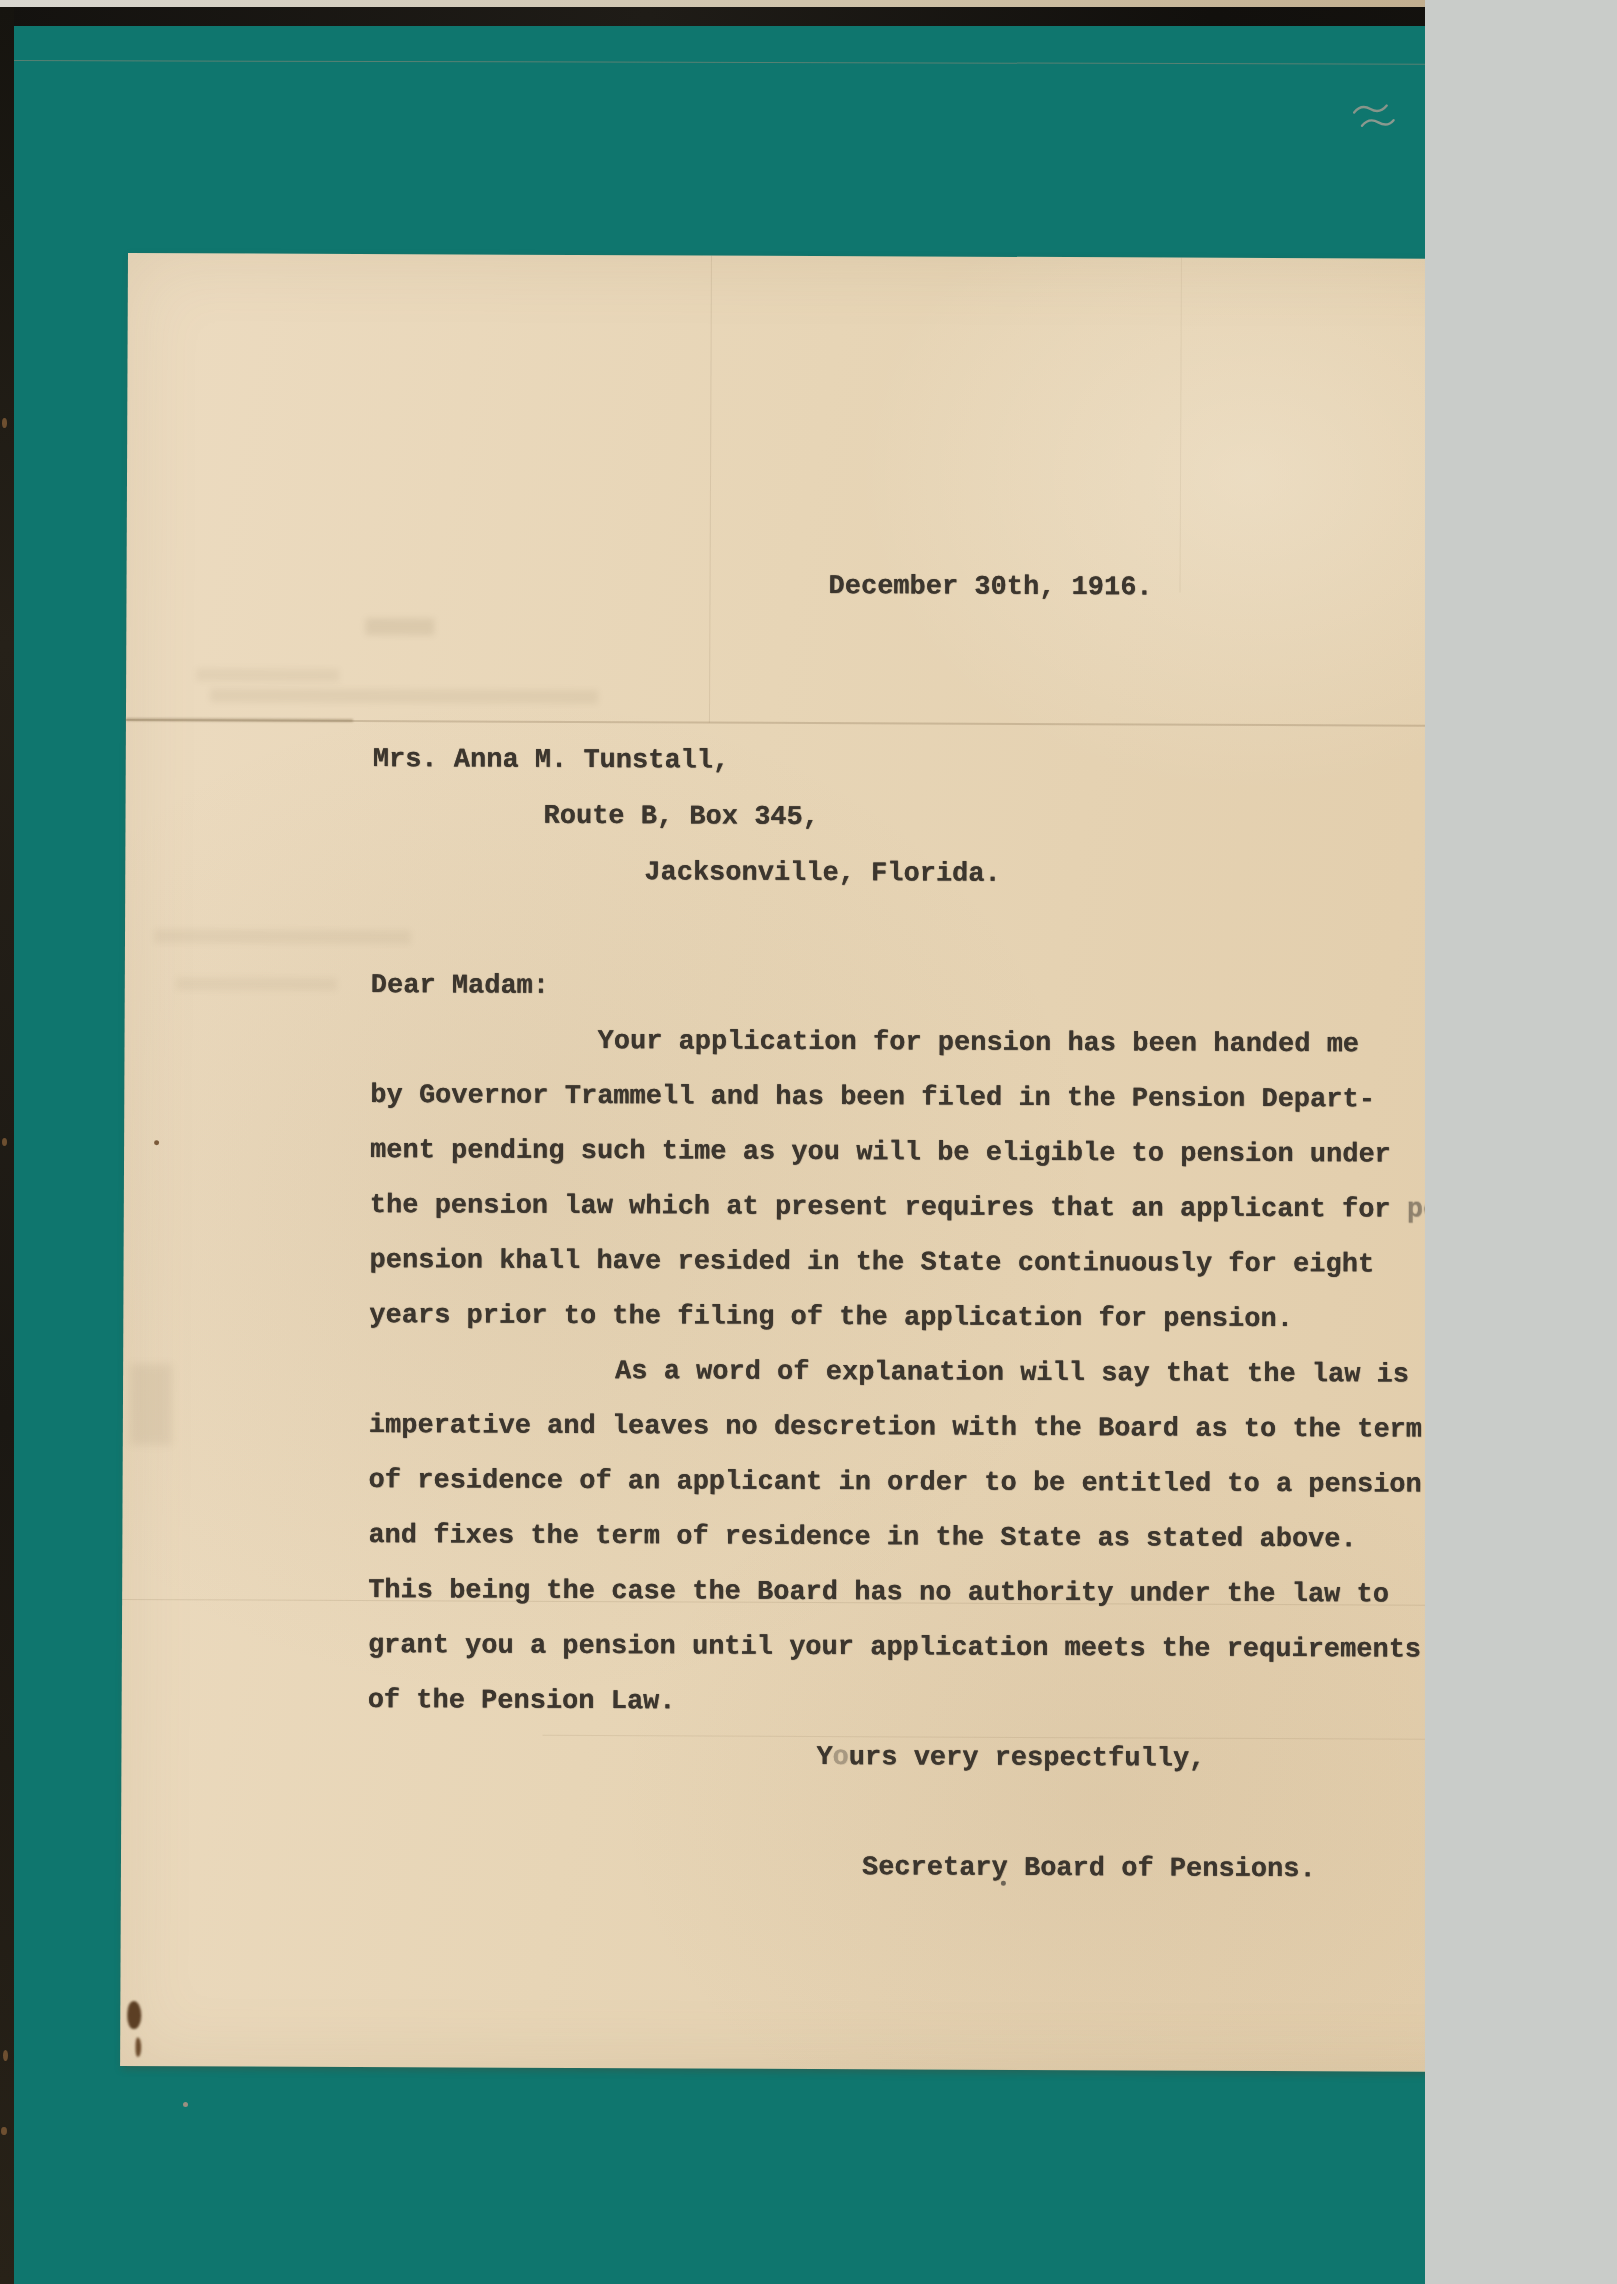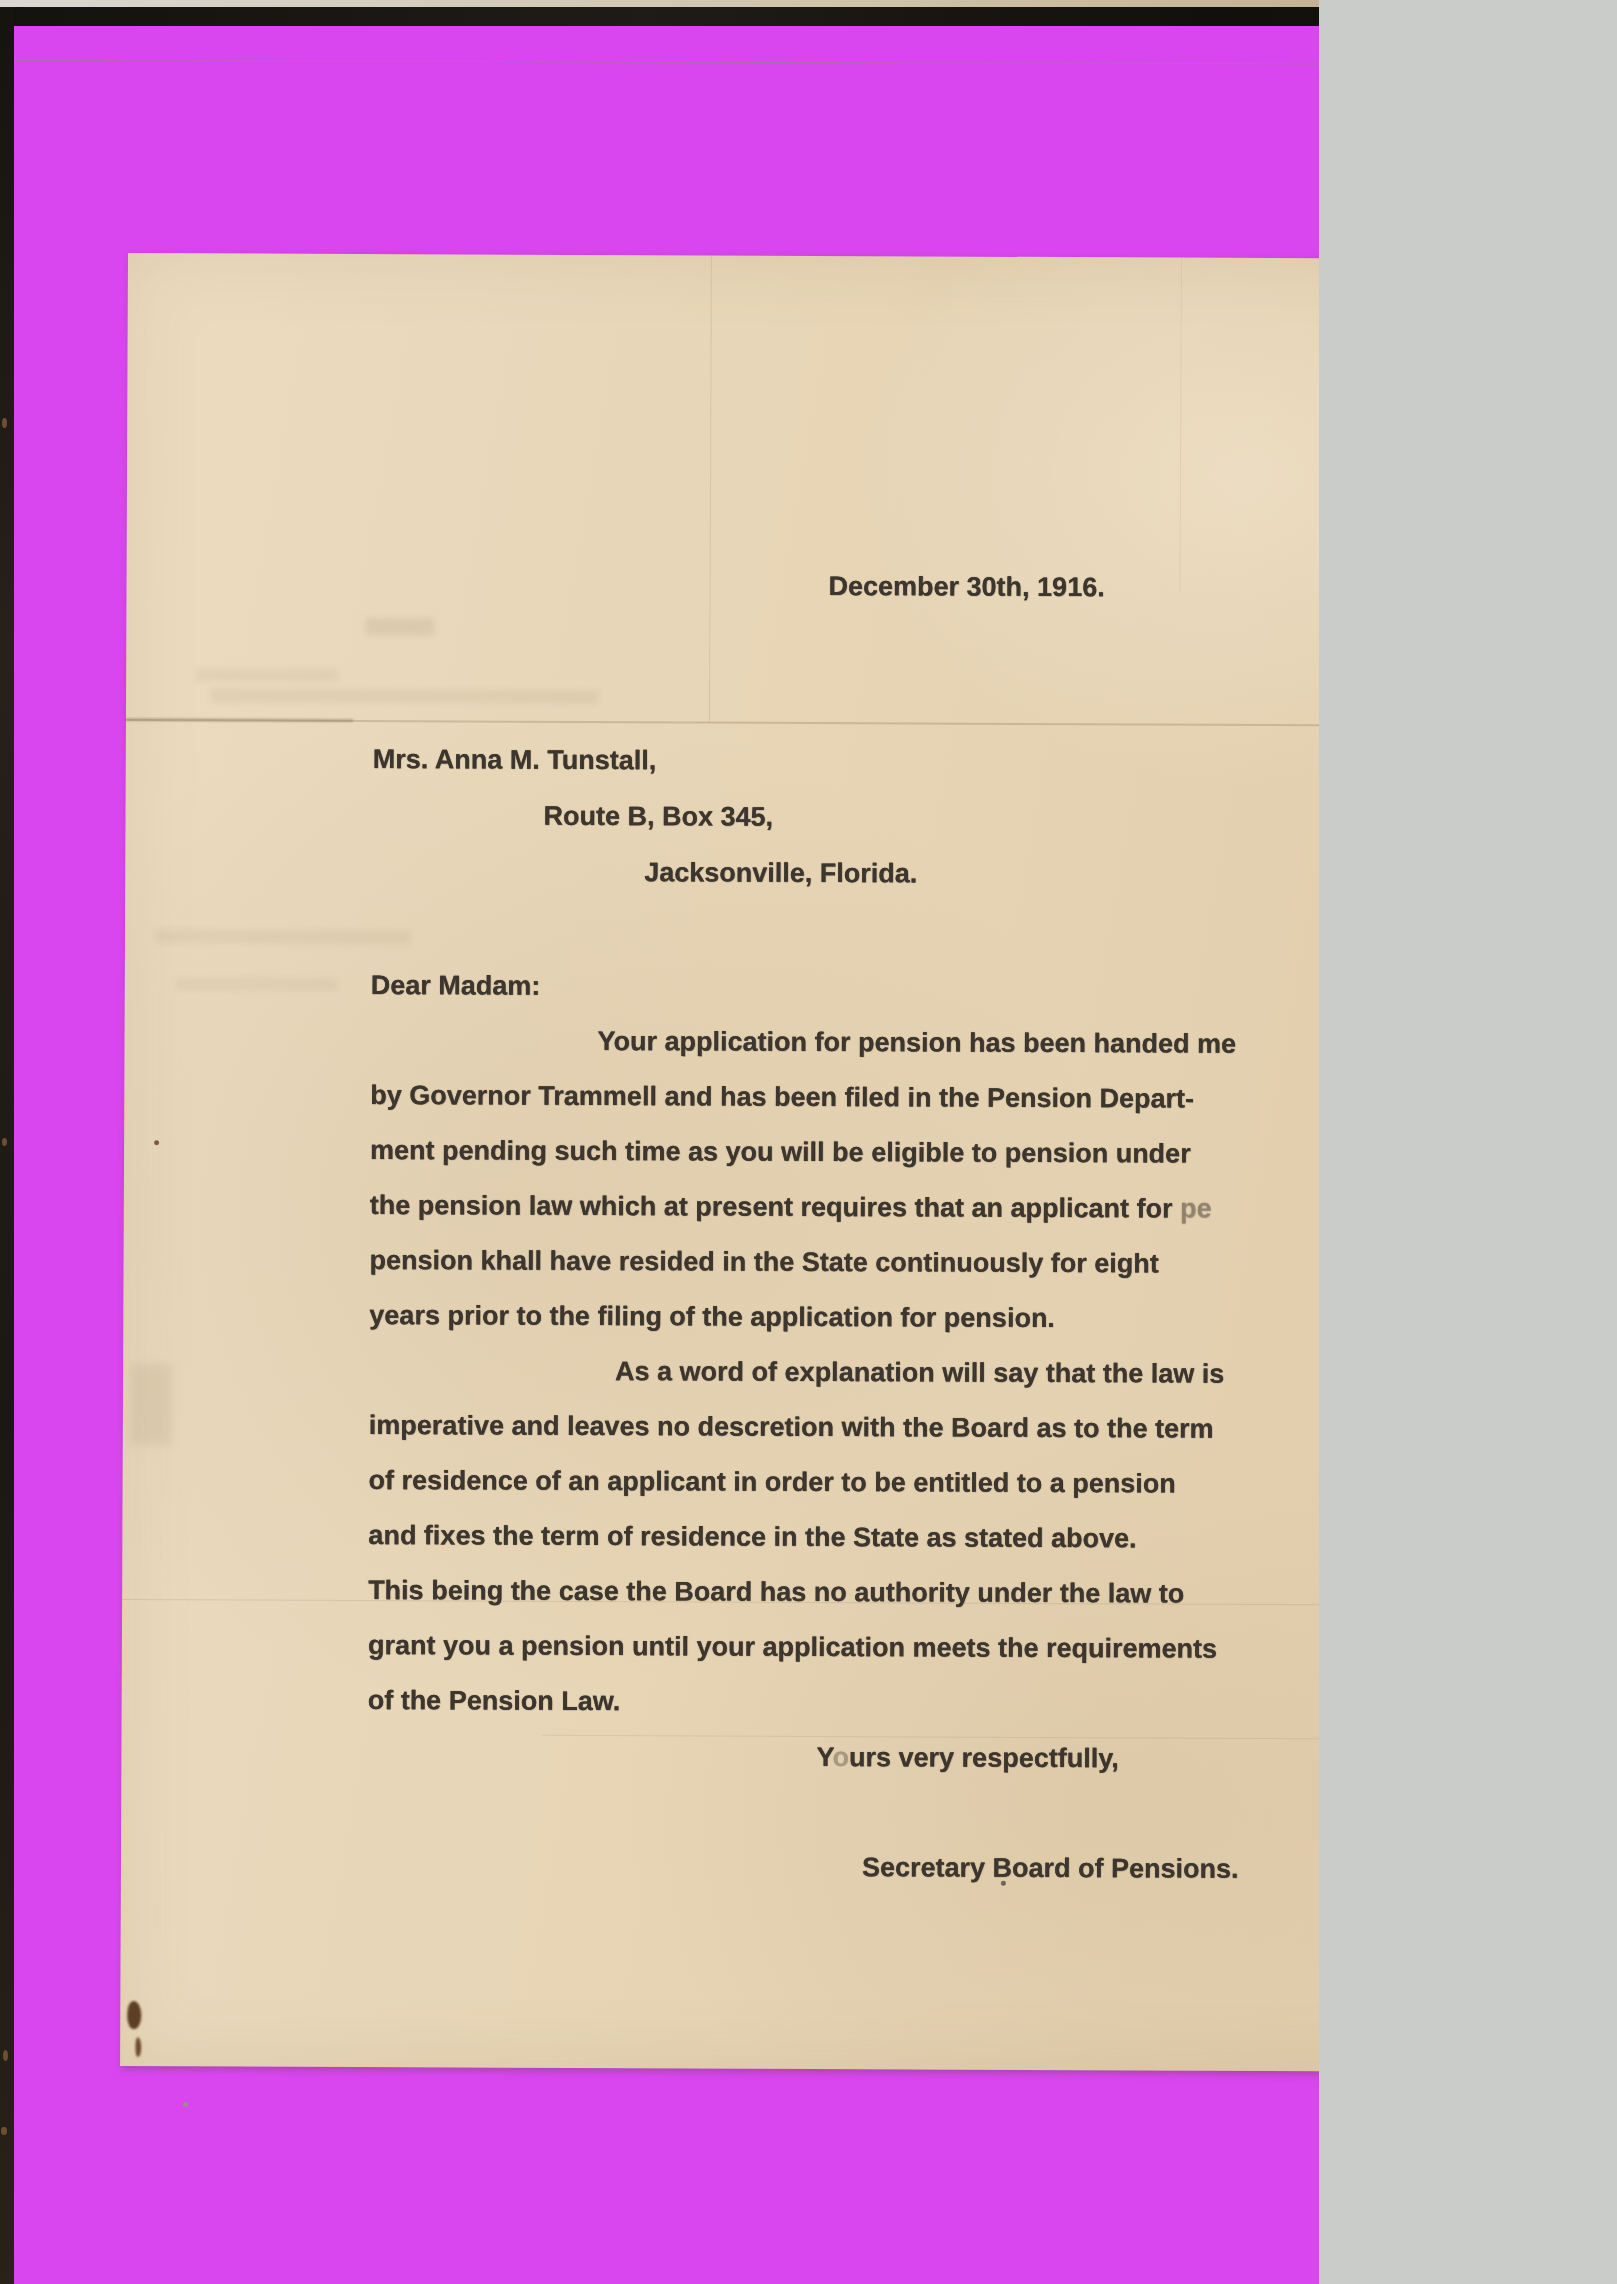--- a/index.html
+++ b/index.html
@@ -1,18 +1,18 @@
 <!DOCTYPE html>
 <html style="font-size:9.6px"><head>
 <meta charset="utf-8">
 <style>
   html,body{margin:0;padding:0;}
   body{background:#c9ccc9;}
-  .scan{position:relative;width:1319px;height:2284px;background:#d946ef;overflow:hidden;
-        font-family:Liberation Sans, sans-serif;}
+  .scan{position:relative;width:1425px;height:2284px;background:#0f766e;overflow:hidden;
+        font-family:Liberation Mono, monospace;}
 
   
   .top-strip{position:absolute;left:0;top:0;width:1617px;height:8.4px;
              background:linear-gradient(90deg,#d9d7d0 0%,#cfc2a8 55%,#bda887 100%);}
   .black-band{position:absolute;left:0;top:7.2px;width:1617px;height:19px;
               background:linear-gradient(90deg,#14120f,#1f1c17 40%,#12100d 75%,#15130f);}
   .left-band{position:absolute;left:0;top:7.2px;width:14.3px;height:2277px;
              background:linear-gradient(180deg,#16140f,#262119 28%,#1b1813 62%,#282218);}
   .fleck{position:absolute;border-radius:50%;background:#7b5835;opacity:.85;}
   .backing-line{position:absolute;left:14.3px;top:60px;width:1603px;height:1.2px;

